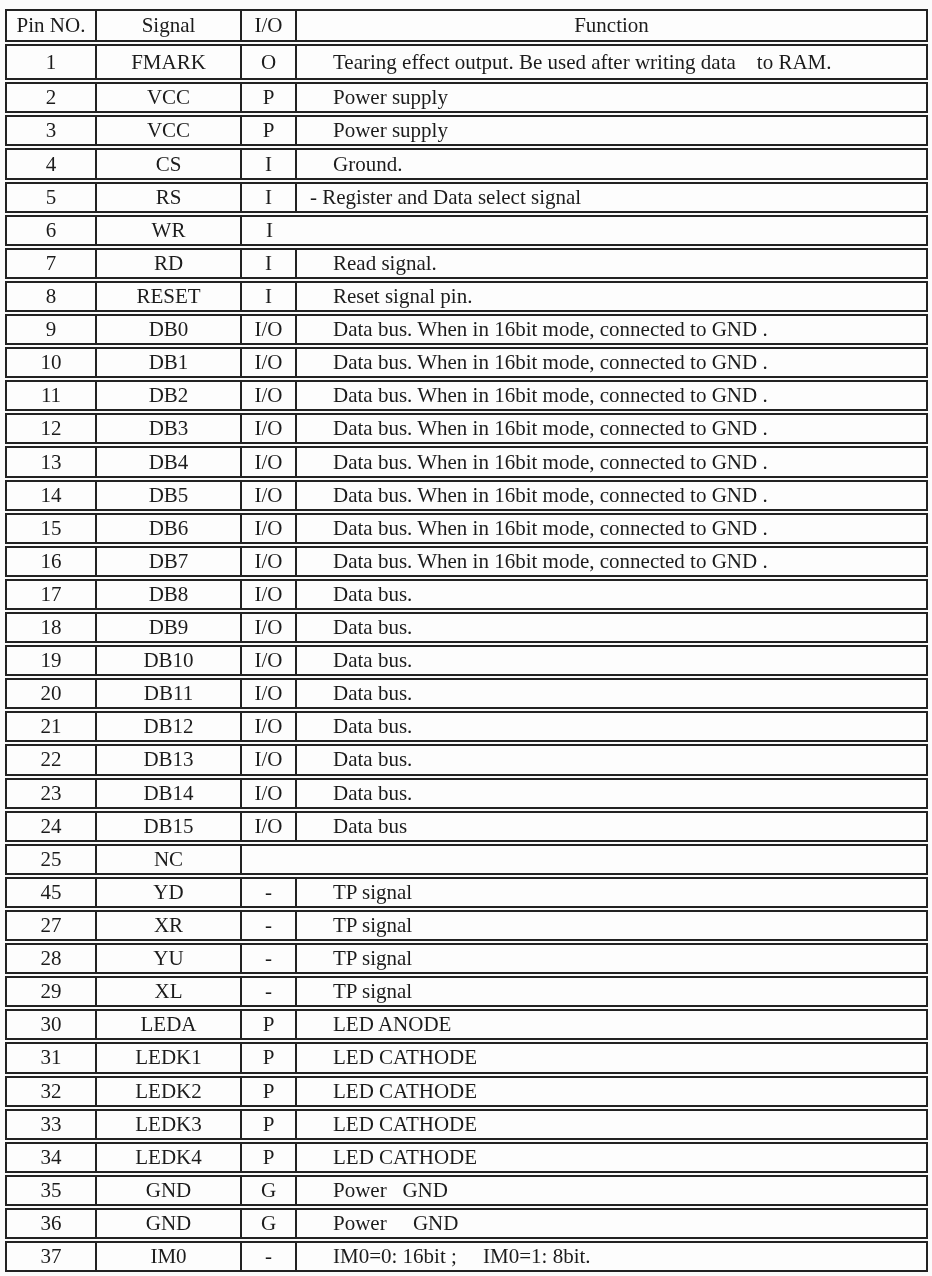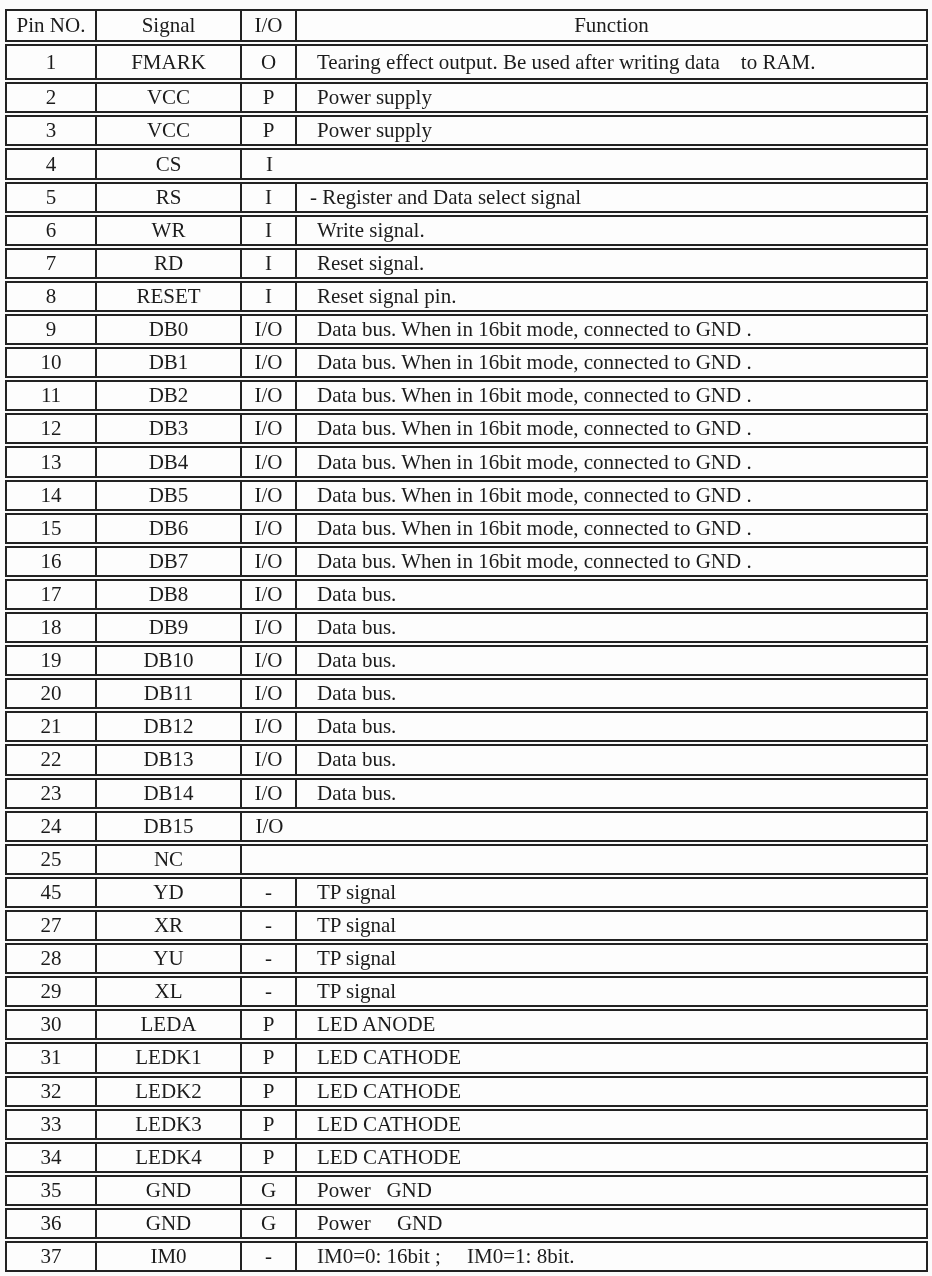--- a/index.html
+++ b/index.html
@@ -49,21 +49,21 @@
     line-height: 1;
     border-right: 2px solid #222;
     box-sizing: border-box;
     overflow: hidden;
   }
   .cell:last-child {
     border-right: none;
   }
   .cell.func {
     justify-content: flex-start;
-    padding-left: 20px;
+    padding-left: 36px;
     white-space: pre;
   }
   .cell.func.flush {
     padding-left: 13px;
   }
 </style>
 </head>
 <body>
 
 <div id="page">
@@ -90,38 +90,38 @@
       <div class="trow">
         <div class="cell ">3</div>
         <div class="cell ">VCC</div>
         <div class="cell ">P</div>
         <div class="cell func">Power supply</div>
       </div>
       <div class="trow">
         <div class="cell ">4</div>
         <div class="cell ">CS</div>
         <div class="cell ">I</div>
+        <div class="cell func">Ground.</div>
       </div>
       <div class="trow">
         <div class="cell ">5</div>
         <div class="cell ">RS</div>
         <div class="cell ">I</div>
         <div class="cell func flush">- Register and Data select signal</div>
       </div>
       <div class="trow">
         <div class="cell ">6</div>
         <div class="cell ">WR</div>
         <div class="cell ">I</div>
-        <div class="cell func">Write signal.</div>
       </div>
       <div class="trow">
         <div class="cell ">7</div>
         <div class="cell ">RD</div>
         <div class="cell ">I</div>
-        <div class="cell func">Reset signal.</div>
+        <div class="cell func">Read signal.</div>
       </div>
       <div class="trow">
         <div class="cell ">8</div>
         <div class="cell ">RESET</div>
         <div class="cell ">I</div>
         <div class="cell func">Reset signal pin.</div>
       </div>
       <div class="trow">
         <div class="cell ">9</div>
         <div class="cell ">DB0</div>
@@ -209,20 +209,21 @@
       <div class="trow">
         <div class="cell ">23</div>
         <div class="cell ">DB14</div>
         <div class="cell ">I/O</div>
         <div class="cell func">Data bus.</div>
       </div>
       <div class="trow">
         <div class="cell ">24</div>
         <div class="cell ">DB15</div>
         <div class="cell ">I/O</div>
+        <div class="cell func">Data bus</div>
       </div>
       <div class="trow">
         <div class="cell ">25</div>
         <div class="cell ">NC</div>
         <div class="cell "></div>
       </div>
       <div class="trow">
         <div class="cell ">45</div>
         <div class="cell ">YD</div>
         <div class="cell ">-</div>

